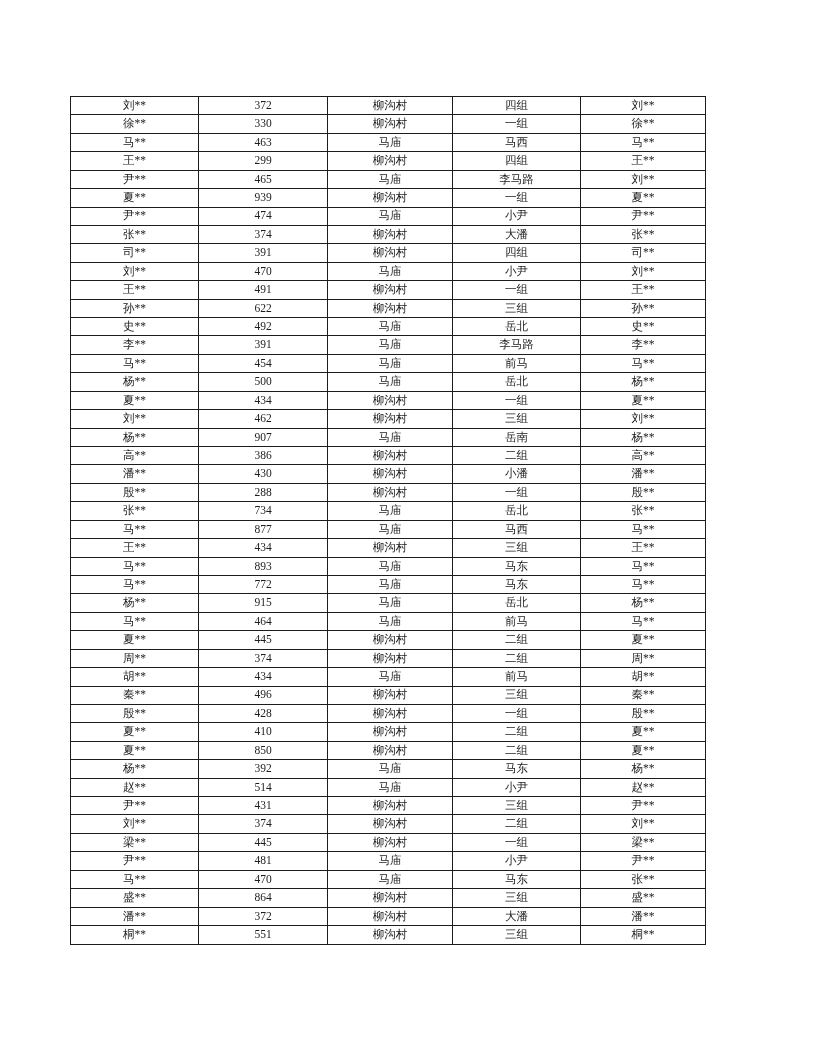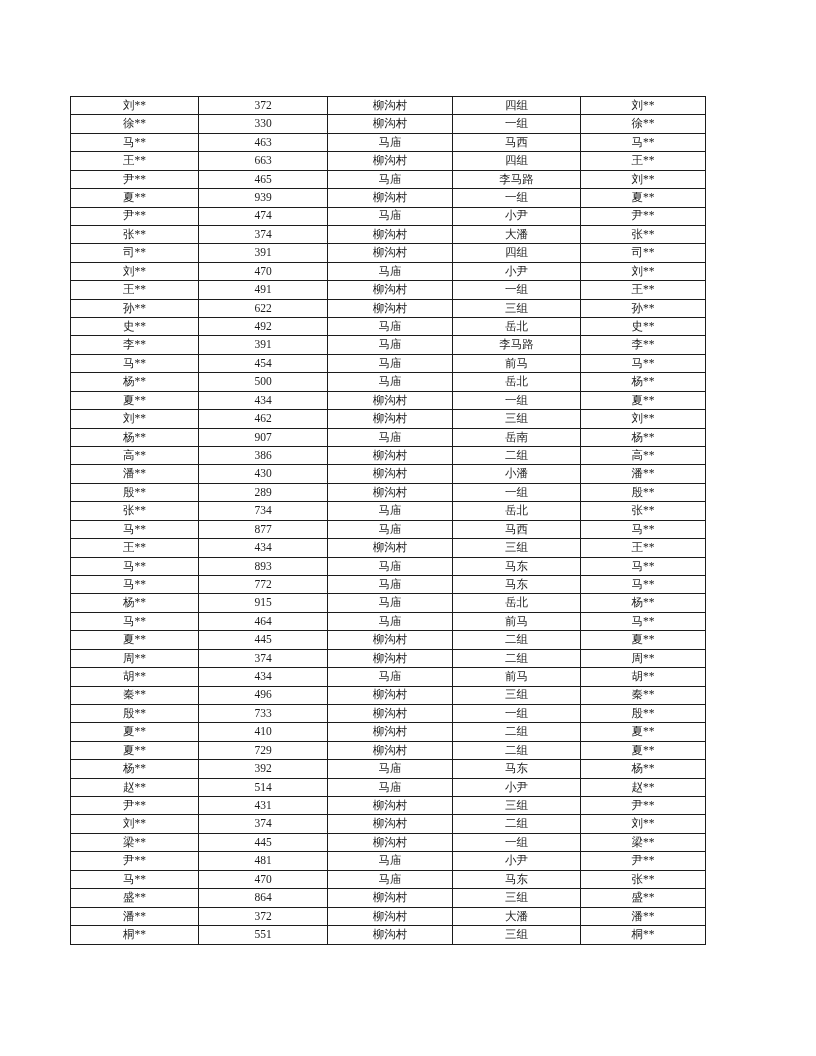--- a/index.html
+++ b/index.html
@@ -70,21 +70,21 @@
         </tr>
         <tr>
           <td>马**</td>
           <td>463</td>
           <td>马庙</td>
           <td>马西</td>
           <td>马**</td>
         </tr>
         <tr>
           <td>王**</td>
-          <td>663</td>
+          <td>299</td>
           <td>柳沟村</td>
           <td>四组</td>
           <td>王**</td>
         </tr>
         <tr>
           <td>尹**</td>
           <td>465</td>
           <td>马庙</td>
           <td>李马路</td>
           <td>刘**</td>
@@ -196,21 +196,21 @@
         </tr>
         <tr>
           <td>潘**</td>
           <td>430</td>
           <td>柳沟村</td>
           <td>小潘</td>
           <td>潘**</td>
         </tr>
         <tr>
           <td>殷**</td>
-          <td>289</td>
+          <td>288</td>
           <td>柳沟村</td>
           <td>一组</td>
           <td>殷**</td>
         </tr>
         <tr>
           <td>张**</td>
           <td>734</td>
           <td>马庙</td>
           <td>岳北</td>
           <td>张**</td>
@@ -280,35 +280,35 @@
         </tr>
         <tr>
           <td>秦**</td>
           <td>496</td>
           <td>柳沟村</td>
           <td>三组</td>
           <td>秦**</td>
         </tr>
         <tr>
           <td>殷**</td>
-          <td>733</td>
+          <td>428</td>
           <td>柳沟村</td>
           <td>一组</td>
           <td>殷**</td>
         </tr>
         <tr>
           <td>夏**</td>
           <td>410</td>
           <td>柳沟村</td>
           <td>二组</td>
           <td>夏**</td>
         </tr>
         <tr>
           <td>夏**</td>
-          <td>729</td>
+          <td>850</td>
           <td>柳沟村</td>
           <td>二组</td>
           <td>夏**</td>
         </tr>
         <tr>
           <td>杨**</td>
           <td>392</td>
           <td>马庙</td>
           <td>马东</td>
           <td>杨**</td>

